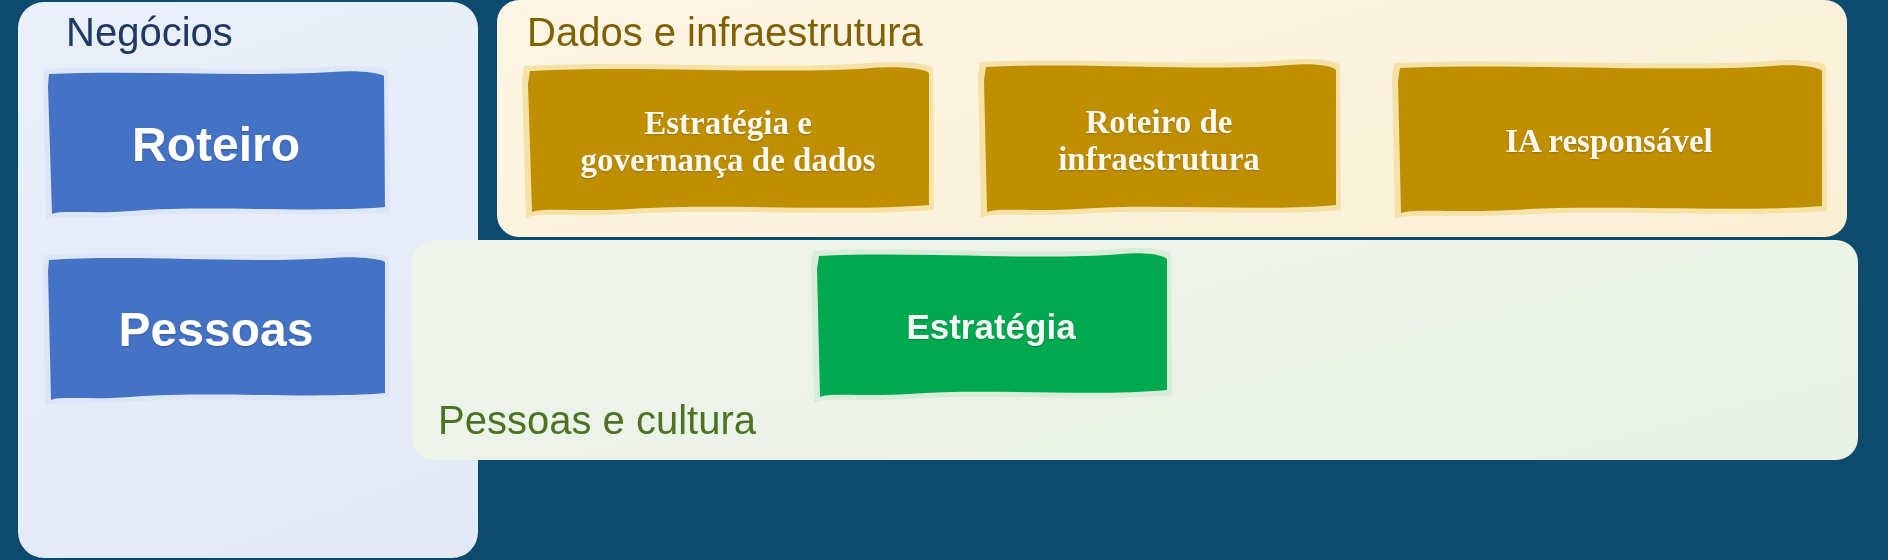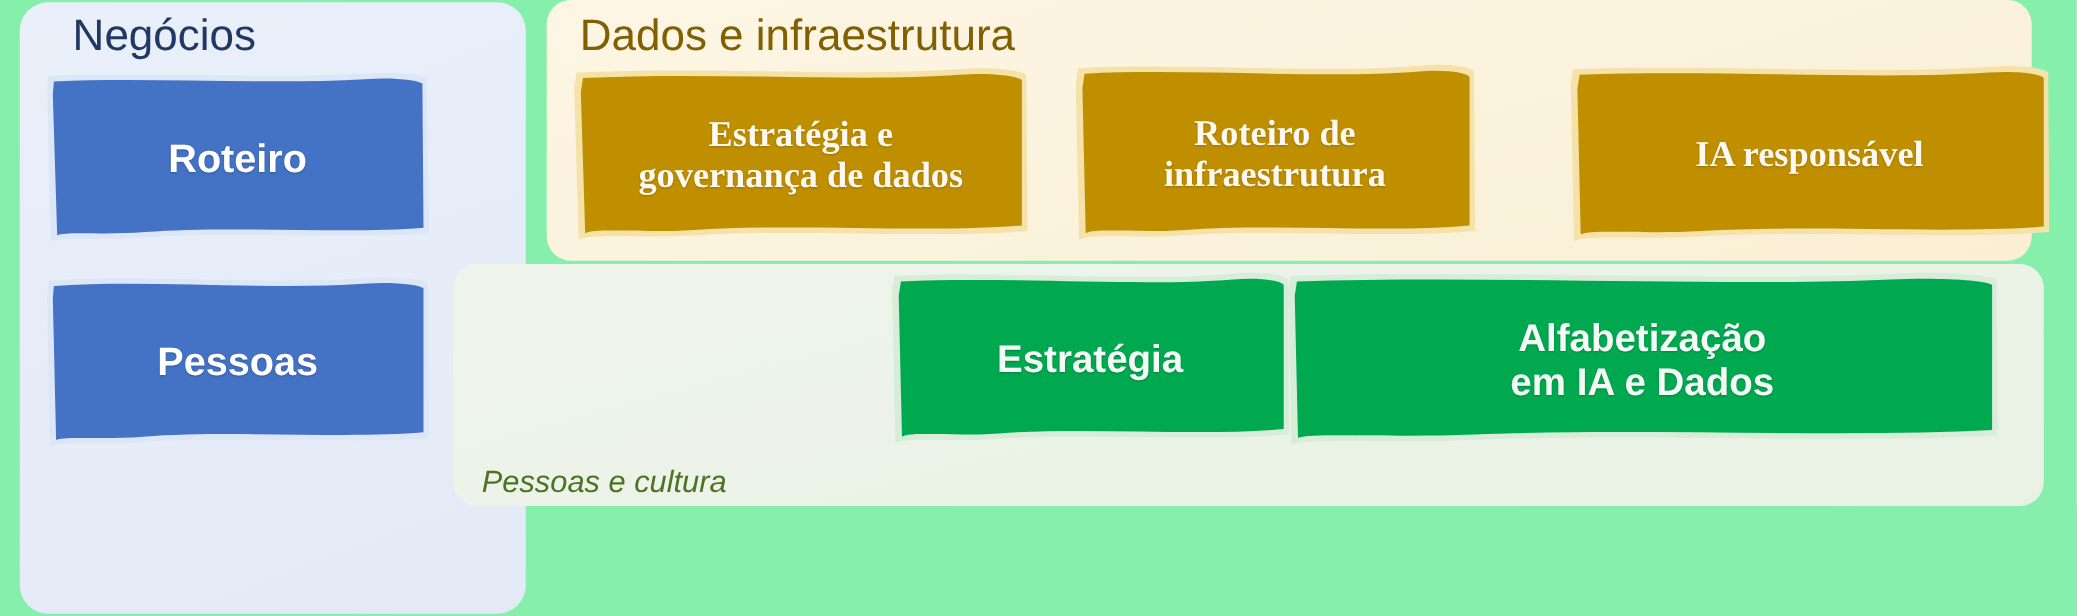--- a/index.html
+++ b/index.html
@@ -11,21 +11,21 @@
     width: 1888px;
     height: 560px;
     font-family: "Liberation Sans", sans-serif;
     overflow: hidden;
   }
 
   #diagram {
     position: relative;
     width: 1888px;
     height: 560px;
-    background: #86efac;
+    background: #0c4a6e;
   }
 
   
   .panel {
     position: absolute;
     box-sizing: border-box;
   }
 
   .panel-business {
     left: 18px;
@@ -68,24 +68,23 @@
     color: #1f3864;
   }
   .title-data {
     left: 30px;
     top: 12px;
     font-size: 40px;
     color: #806000;
   }
   .title-people {
     left: 26px;
-    bottom: 8px;
-    font-size: 28px;
+    bottom: 20px;
+    font-size: 40px;
     color: #4c7324;
-    font-style: italic;
   }
 
   
   .sketch-box {
     position: absolute;
     box-sizing: border-box;
   }
   .sketch-box .sk-outline {
     position: absolute;
     left: 0; top: 0; right: 0; bottom: 0;
@@ -99,21 +98,21 @@
     text-align: center;
     font-weight: bold;
     line-height: 1.12;
     padding: 0 14px;
     box-sizing: border-box;
     color: #fdf9f0;
     text-shadow: 0 1px 2px rgba(0,0,0,0.22);
     white-space: pre-line;
   }
 
-  .box-blue   .sk-label { font-size: 36px; color: #ffffff; }
+  .box-blue   .sk-label { font-size: 48px; color: #ffffff; }
   .box-gold   .sk-label { font-size: 33px; font-family: Liberation Serif, serif; }
   .box-green  .sk-label { font-size: 35px; color: #f4fbf6; }
 
   svg { display: block; }
 </style>
 </head>
 <body>
 
 <div id="diagram">
 
@@ -167,21 +166,21 @@
                  L366,154 C290,161 180,152 100,158 C55,161 16,156 6,162
                  L3,20 Z" fill="#f5e2a8"></path>
         <path d="M11,11 C106,6 234,16 315,9 C340,7 358,10 361,14
                  L361,149 C288,156 182,147 102,153 C59,156 22,151 12,156
                  L9,24 Z" fill="#BF8F00"></path>
       </svg>
       <div class="sk-label">Roteiro de
 infraestrutura</div>
     </div>
 
-    <div class="sketch-box box-gold" style="left:928px; top:56px; width:440px; height:170px;">
+    <div class="sketch-box box-gold" style="left:892px; top:56px; width:440px; height:170px;">
       <svg class="sk-outline" viewBox="0 0 440 170" preserveAspectRatio="none">
         <path d="M5,7 C130,2 280,12 380,5 C410,2 434,6 437,10
                  L438,155 C350,162 210,153 120,159 C65,162 18,157 6,163
                  L3,21 Z" fill="#f5e2a8"></path>
         <path d="M11,12 C136,7 284,17 383,10 C408,8 430,11 433,15
                  L433,150 C348,157 212,148 122,154 C69,157 24,152 12,157
                  L9,25 Z" fill="#BF8F00"></path>
       </svg>
       <div class="sk-label">IA responsável</div>
     </div>
@@ -196,27 +195,15 @@
         <path d="M5,7 C100,2 228,12 310,5 C340,2 360,6 363,10
                  L364,151 C288,158 178,149 98,155 C54,158 15,153 6,159
                  L3,21 Z" fill="#d7ecd9"></path>
         <path d="M11,12 C106,7 232,17 313,10 C337,8 356,11 359,15
                  L359,146 C286,153 180,144 100,150 C58,153 21,148 12,153
                  L9,25 Z" fill="#00A94F"></path>
       </svg>
       <div class="sk-label">Estratégia</div>
     </div>
 
-    <div class="sketch-box box-green" style="left:756px; top:4px; width:650px; height:167px;">
-      <svg class="sk-outline" viewBox="0 0 650 167" preserveAspectRatio="none">
-        <path d="M5,7 C180,1 400,12 548,5 C600,2 642,6 647,10
-                 L648,152 C520,159 310,150 170,156 C95,159 20,154 6,160
-                 L3,21 Z" fill="#d7ecd9"></path>
-        <path d="M11,12 C186,6 404,17 551,10 C598,8 638,11 643,15
-                 L643,147 C518,154 312,145 172,151 C99,154 26,149 12,154
-                 L9,25 Z" fill="#00A94F"></path>
-      </svg>
-      <div class="sk-label">Alfabetização
-em IA e Dados</div>
-    </div>
   </div>
 
 </div>
 
 </body></html>

